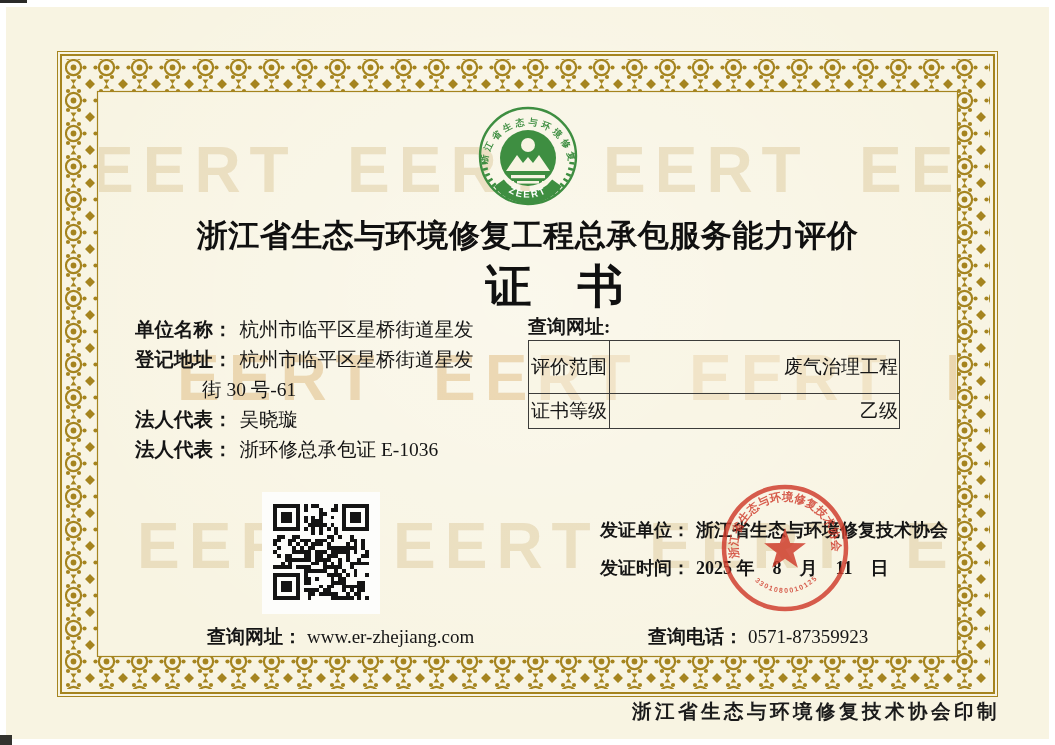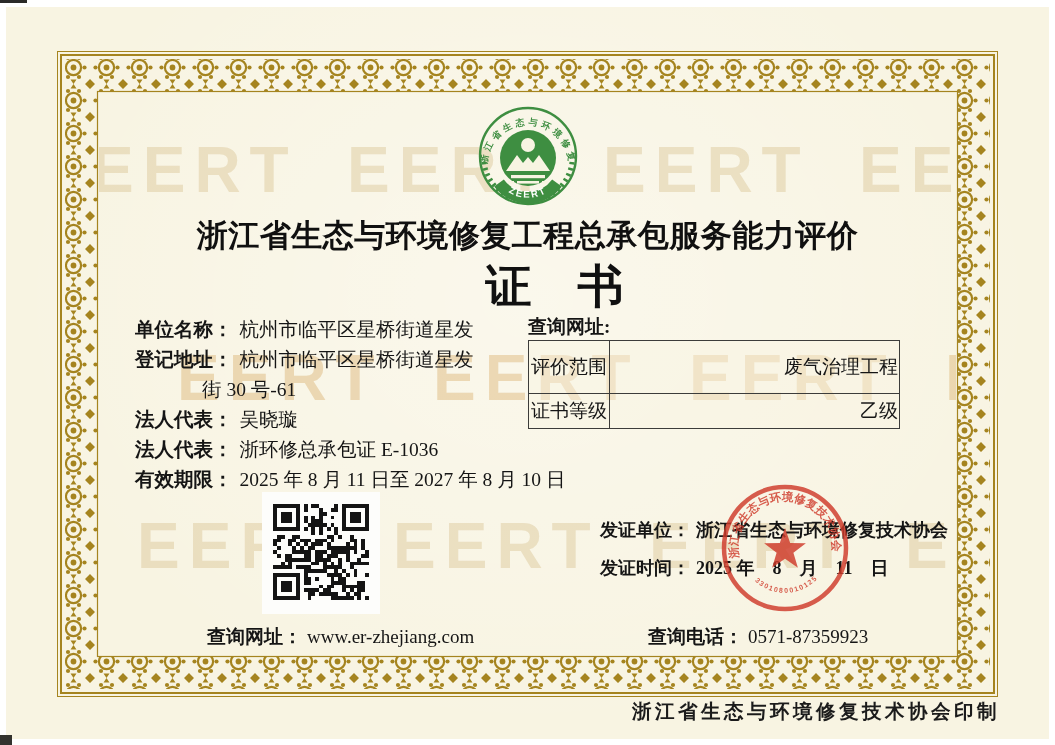--- a/index.html
+++ b/index.html
@@ -139,23 +139,20 @@
       <span class="lbl">登记地址：</span><span>杭州市临平区星桥街道星发</span>
     </div>
     <div class="frow wrap">
       <span>街 30 号-61</span>
     </div>
     <div class="frow">
       <span class="lbl">法人代表：</span><span>吴晓璇</span>
     </div>
     <div class="frow">
       <span class="lbl">法人代表：</span><span>浙环修总承包证 E-1036</span>
-    </div>
-    <div class="frow">
-      <span class="lbl">有效期限：</span><span>2025 年 8 月 11 日至 2027 年 8 月 10 日</span>
     </div>
   </div>
 
   <div class="scope-heading">查询网址:</div>
   <table class="scope-table">
     <tbody>
         <tr class="r1">
       <td class="c1">评价范围</td>
       <td class="c2">废气治理工程</td>
     </tr>

